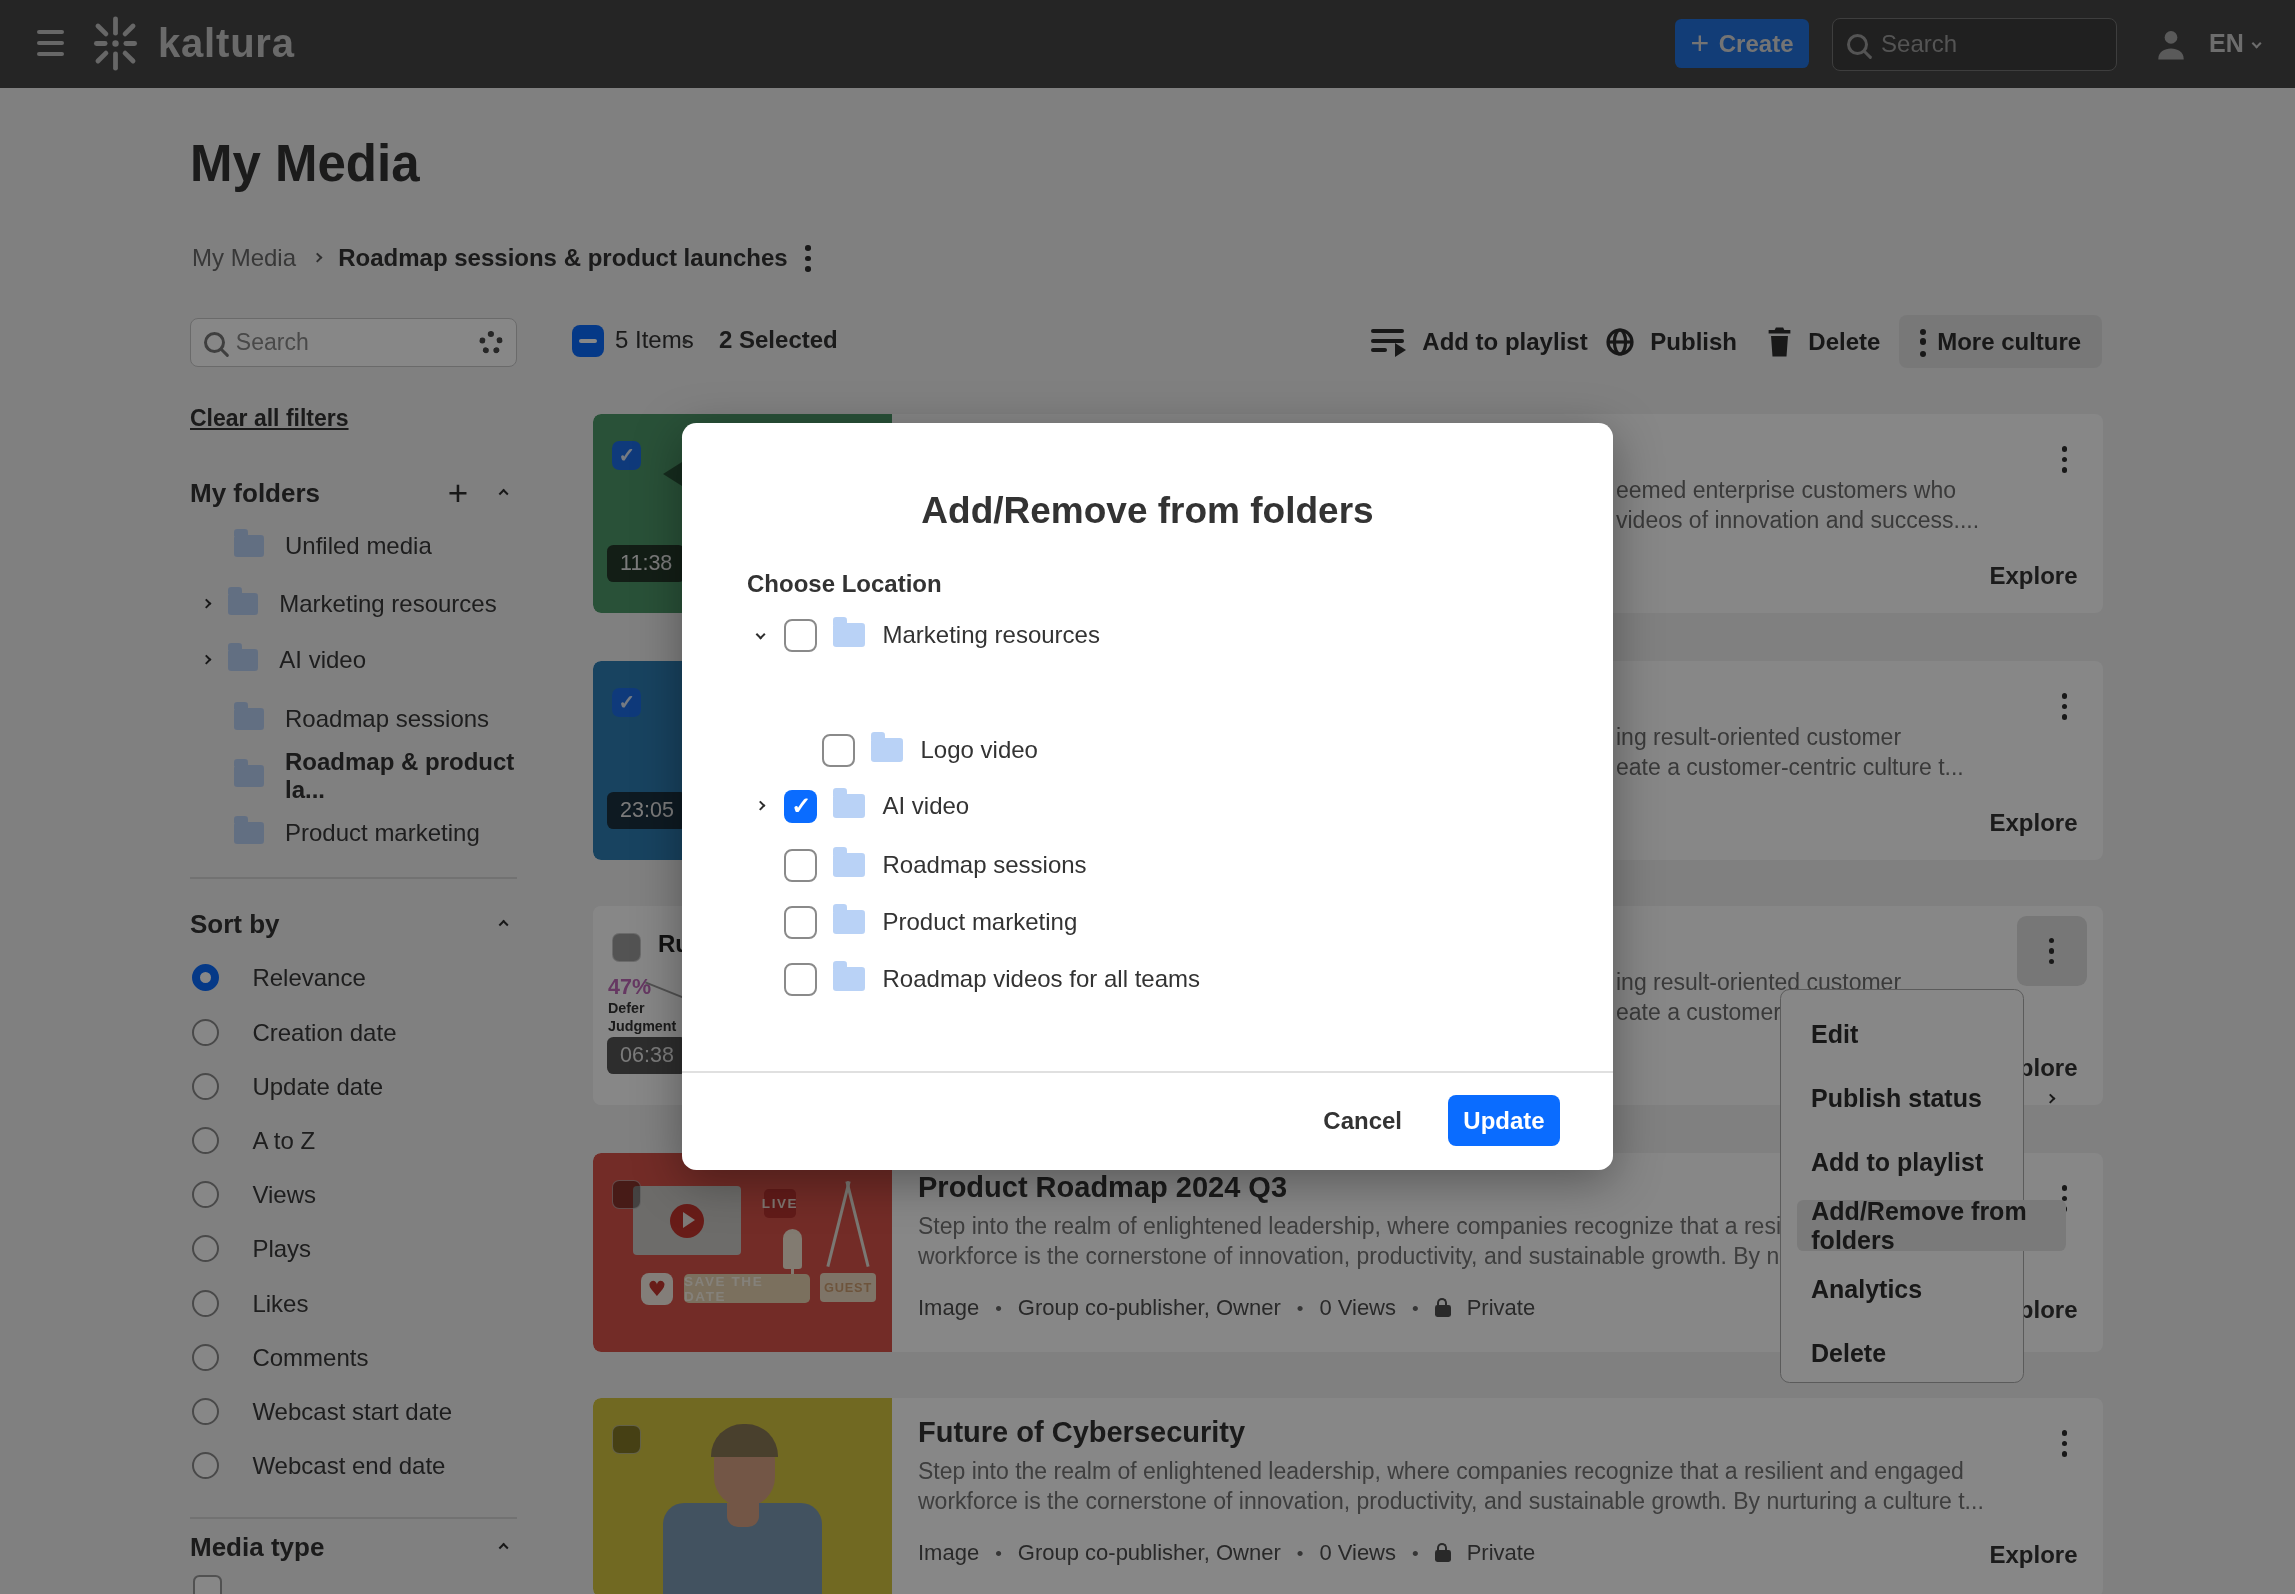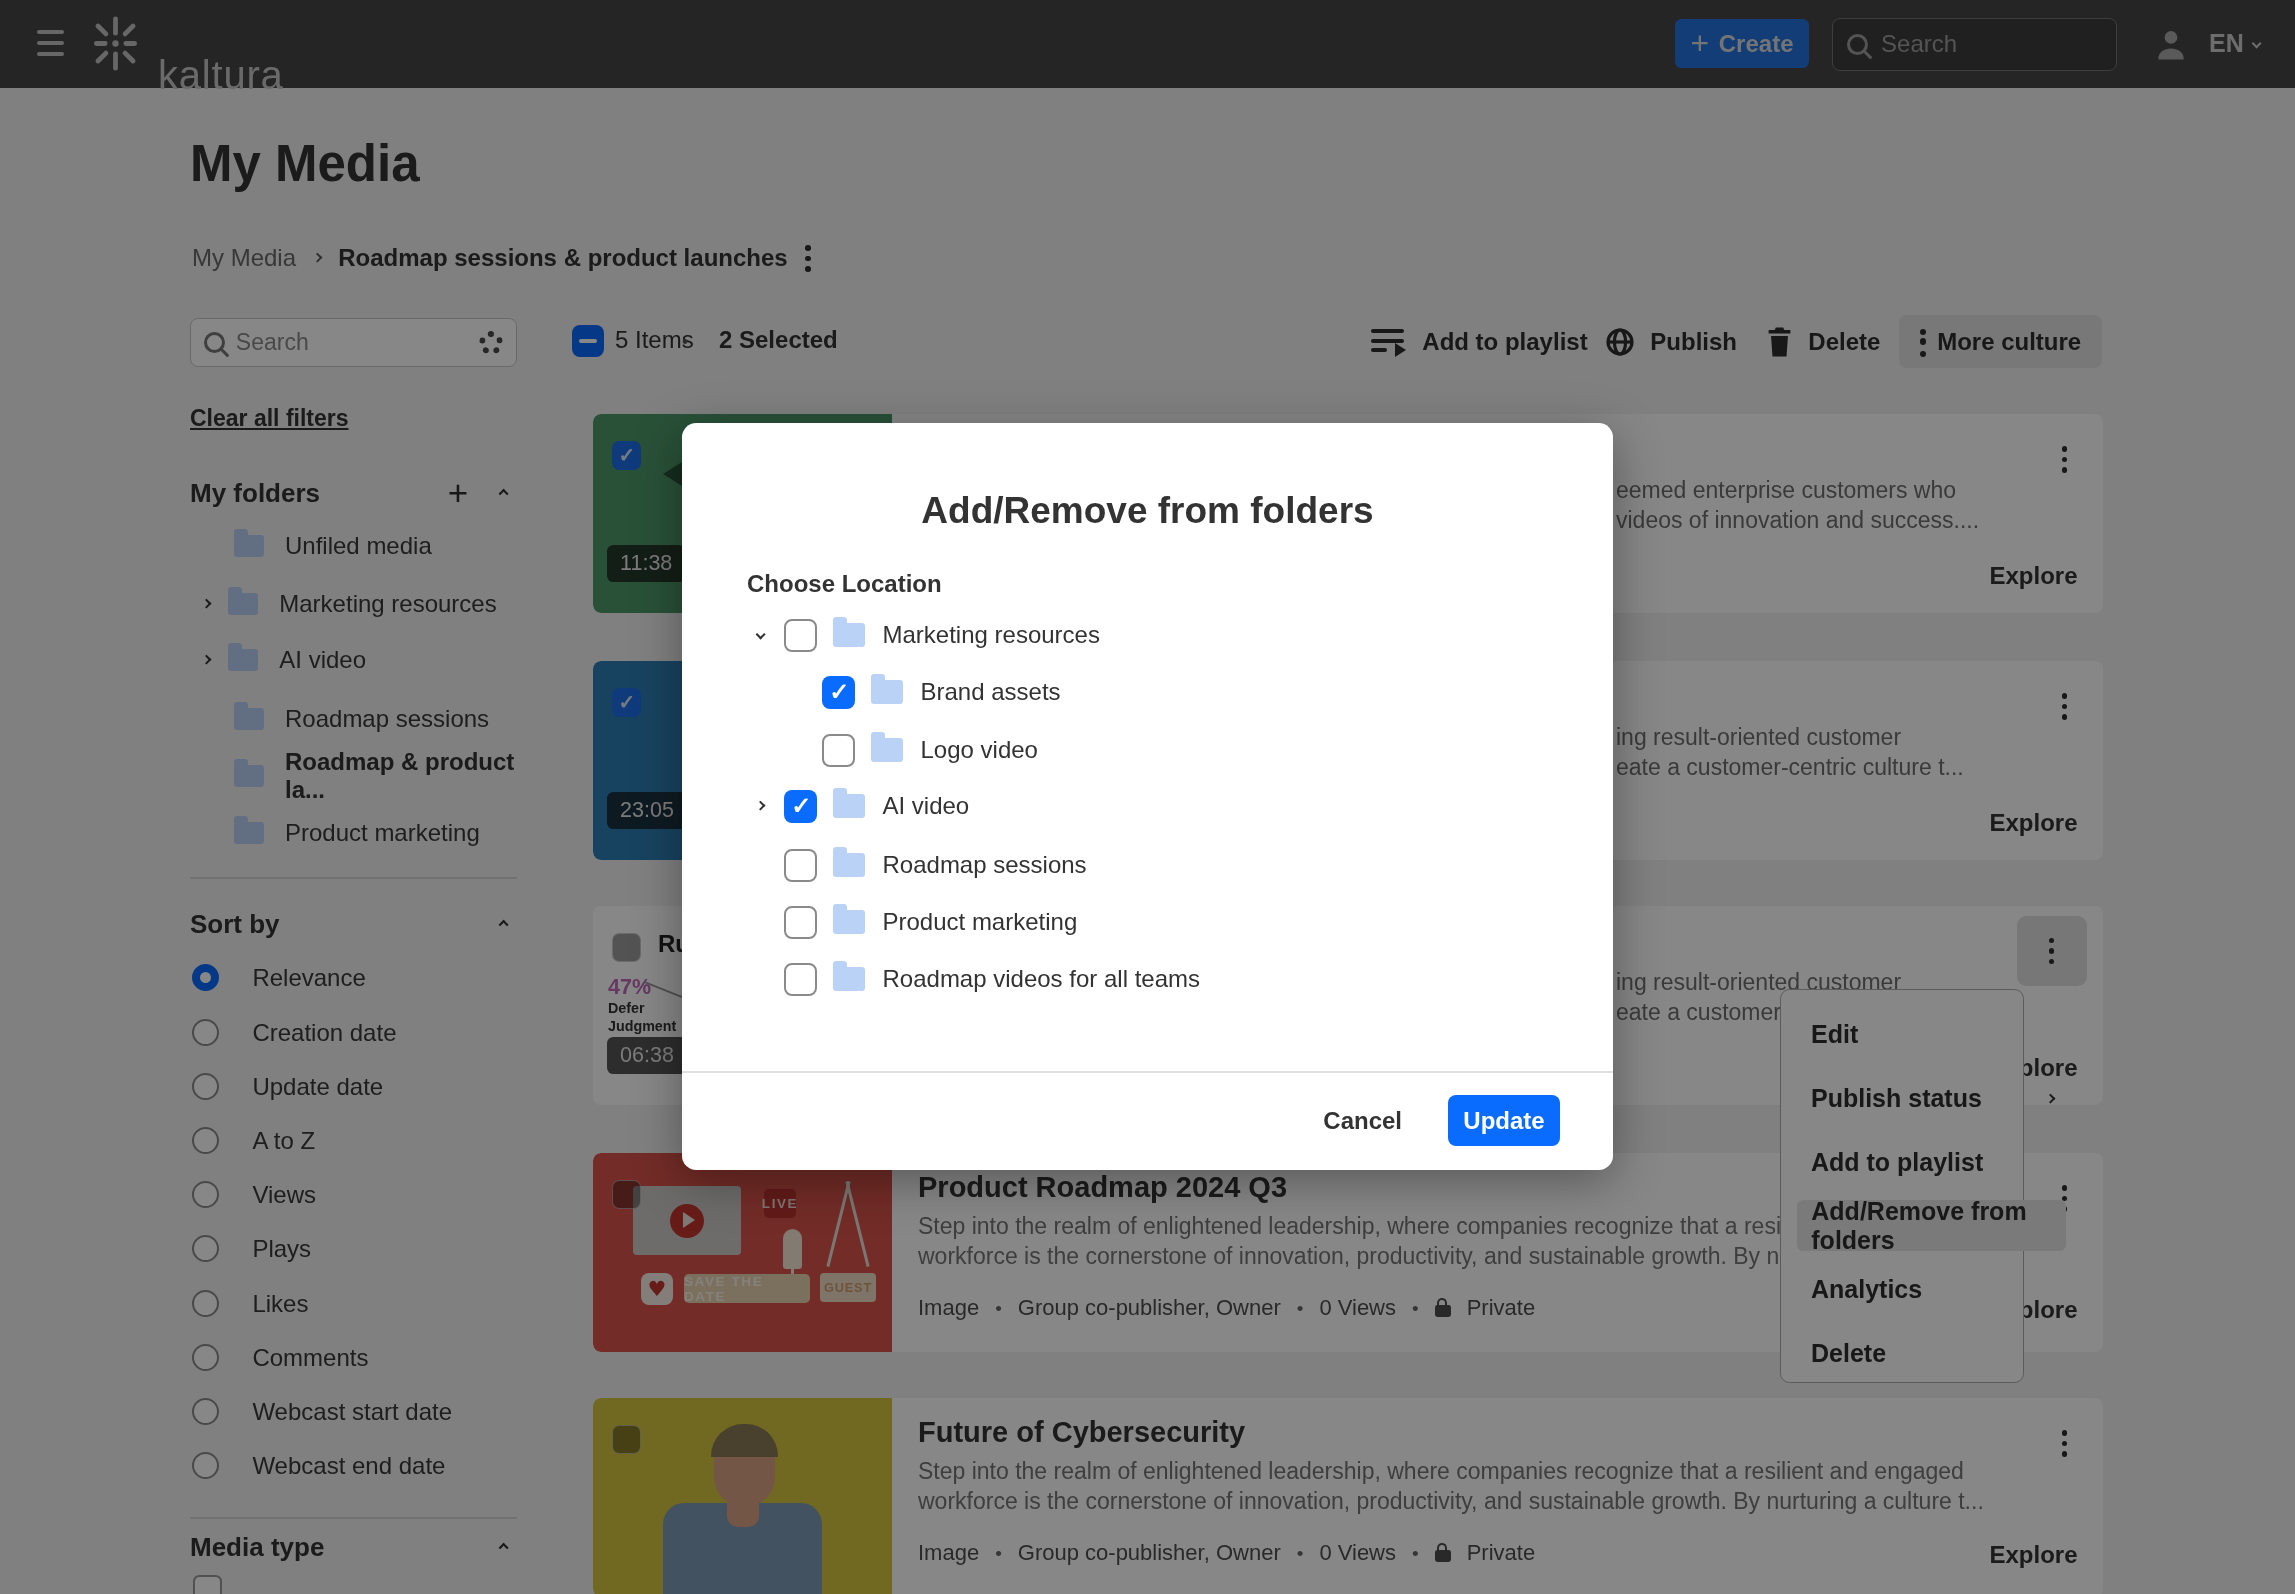--- a/index.html
+++ b/index.html
@@ -5,21 +5,21 @@
   * { margin:0; padding:0; box-sizing:border-box; }
   html,body { width:2295px; height:1594px; background:#1a1a1a; }
   body { font-family:"Liberation Sans", sans-serif; }
   .screen { position:relative; width:2295px; height:1594px; background:#f1f1f2; overflow:hidden; }
 
   
   .appbar { position:absolute; left:0; top:0; width:2295px; height:88px; background:#474747; z-index:1; }
   .hamburger { position:absolute; left:37px; top:30px; width:29px; height:25.5px; display:flex; flex-direction:column; justify-content:space-between; cursor:pointer; }
   .hamburger span { display:block; width:27px; height:3.6px; border-radius:2.4px; background:#c2c2c2; }
   .logo-mark { position:absolute; left:86px; top:14.3px; }
-  .brand { position:absolute; left:158px; top:21px; font-size:40px; font-weight:400; letter-spacing:0.8px; color:#c9c9c9;margin-top:32px; }
+  .brand { position:absolute; left:158px; top:21px; font-size:40px; font-weight:700; letter-spacing:0.8px; color:#c9c9c9; }
   .create-btn { position:absolute; left:1675px; top:19px; width:134px; height:49px; background:#2273e0; border-radius:6.4px; display:flex; align-items:center; justify-content:center; gap:9.6px; color:#dcdcdc; font-size:24px; font-weight:600; cursor:pointer; }
   .create-btn .plus::before { content:"+"; font-size:32px; font-weight:400; line-height:1; }
   .hd-search { position:absolute; left:1832px; top:17.5px; width:285px; height:53px; background:#3d3d3d; border:1.6px solid #757575; border-radius:8px; display:flex; align-items:center; padding:0 14.3px; gap:12.8px; }
   .hd-search input { flex:1; background:transparent; border:none; outline:none; color:#bdbdbd; font-size:24px; font-family:inherit; }
   .hd-search input::placeholder { color:#9f9f9f; }
   .mag { width:21px; height:21px; border:3.2px solid #9f9f9f; border-radius:50%; position:relative; flex:0 0 auto; }
   .mag::after { content:""; position:absolute; width:3.2px; height:11px; background:#9f9f9f; right:-4px; bottom:-8px; transform:rotate(-45deg); border-radius:1.6px; }
   .hd-user { position:absolute; left:2152px; top:24px; width:38px; height:41px; cursor:pointer; }
   .hd-lang { position:absolute; left:2209px; top:29px; display:flex; align-items:center; gap:9.6px; color:#cfcfcf; font-size:25px; font-weight:700; cursor:pointer; }
   .chv { display:inline-block; width:9.6px; height:9.6px; border-right:3.2px solid currentColor; border-bottom:3.2px solid currentColor; }
@@ -492,25 +492,20 @@
     <div class="modal-section">Choose Location</div>
 
     <div class="tree-row d0 haschv" style="top:193px;">
       <span class="tchv">
           <span class="chv down sm"></span>
         </span>
       <span class="cbx"></span>
       <span class="folder"></span>
       <span class="tlabel">Marketing resources</span>
     </div>
-    <div class="tree-row d1" style="top:250px;">
-      <span class="cbx on"></span>
-      <span class="folder"></span>
-      <span class="tlabel">Brand assets</span>
-    </div>
     <div class="tree-row d1" style="top:308px;">
       <span class="cbx"></span>
       <span class="folder"></span>
       <span class="tlabel">Logo video</span>
     </div>
     <div class="tree-row d0 haschv" style="top:364px;">
       <span class="tchv">
           <span class="chv right sm"></span>
         </span>
       <span class="cbx on"></span>

